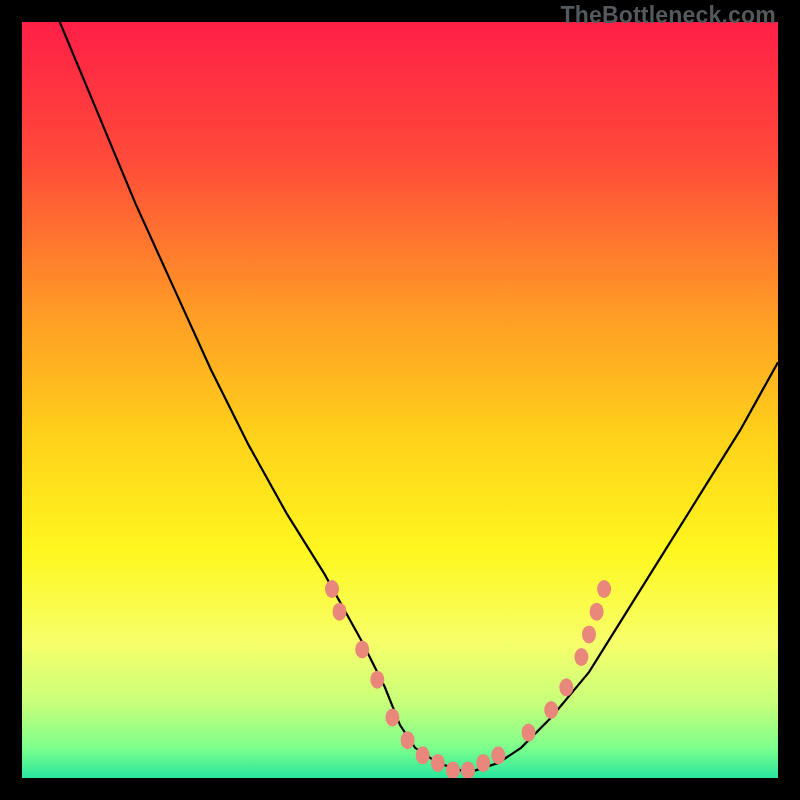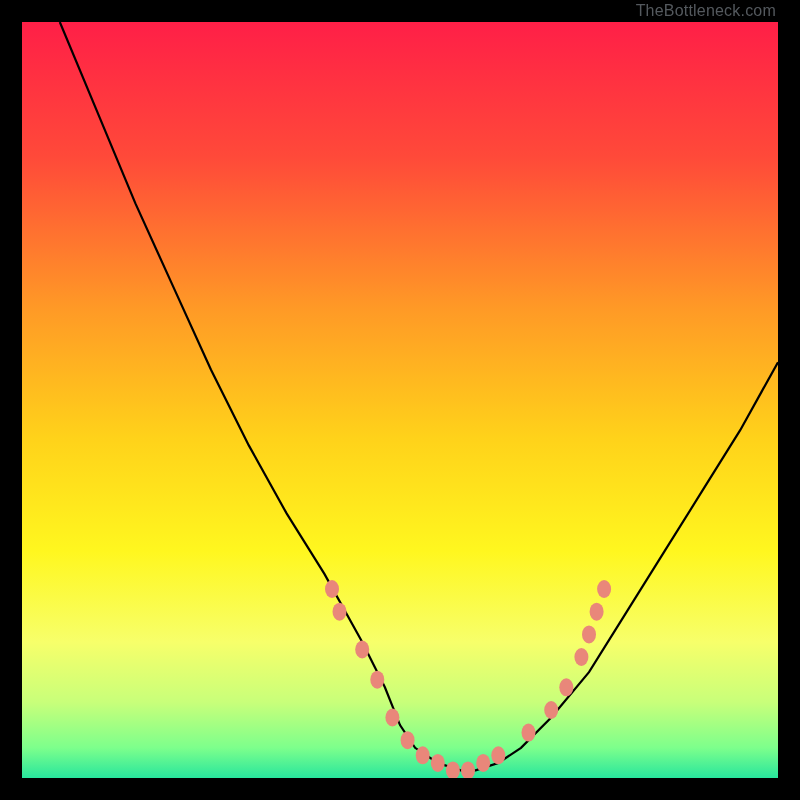--- a/index.html
+++ b/index.html
@@ -17,22 +17,22 @@
     left: 0;
     top: 0;
     width: 756px;
     height: 756px;
   }
   .watermark {
     position: absolute;
     top: 2px;
     right: 24px;
     font-family: Arial, Helvetica, sans-serif;
-    font-size: 16px;
-    font-weight: 400;
+    font-size: 23px;
+    font-weight: 700;
     color: #54595e;
     letter-spacing: 0.2px;
   }
 </style>
 </head>
 <body>
 
 <div class="frame">
   <svg class="plot-area" viewBox="0 0 756 756">
     <defs>

